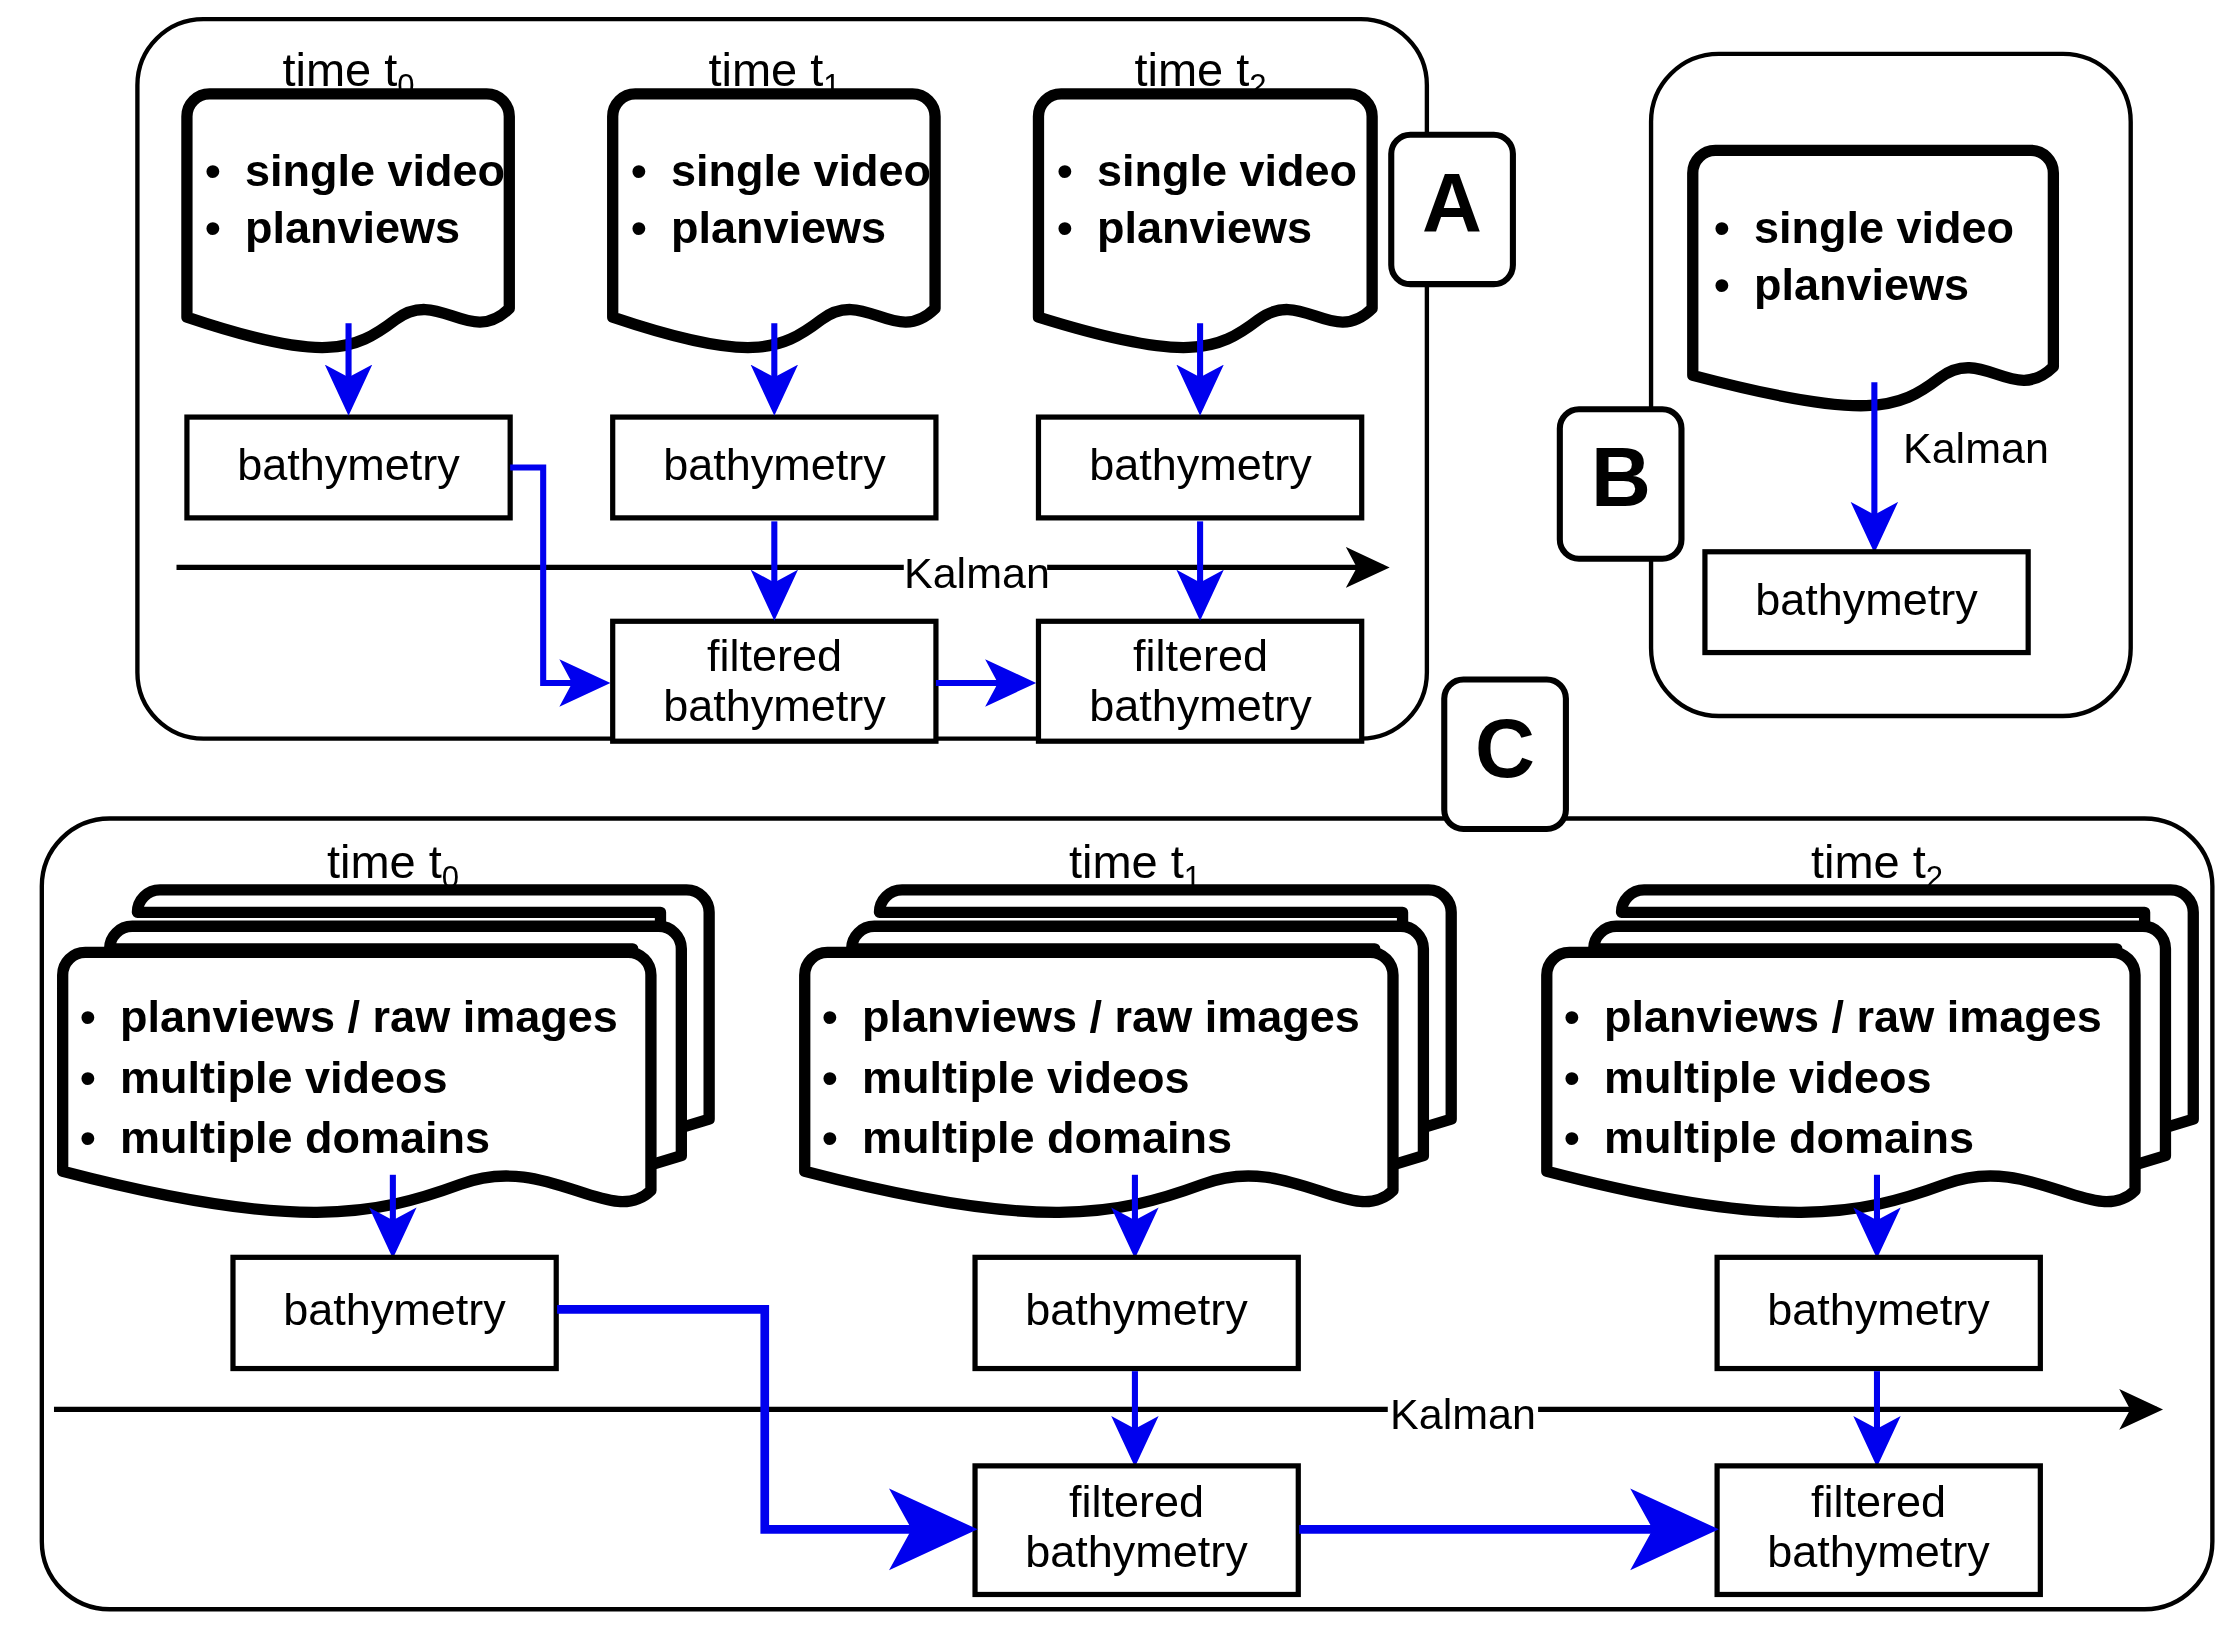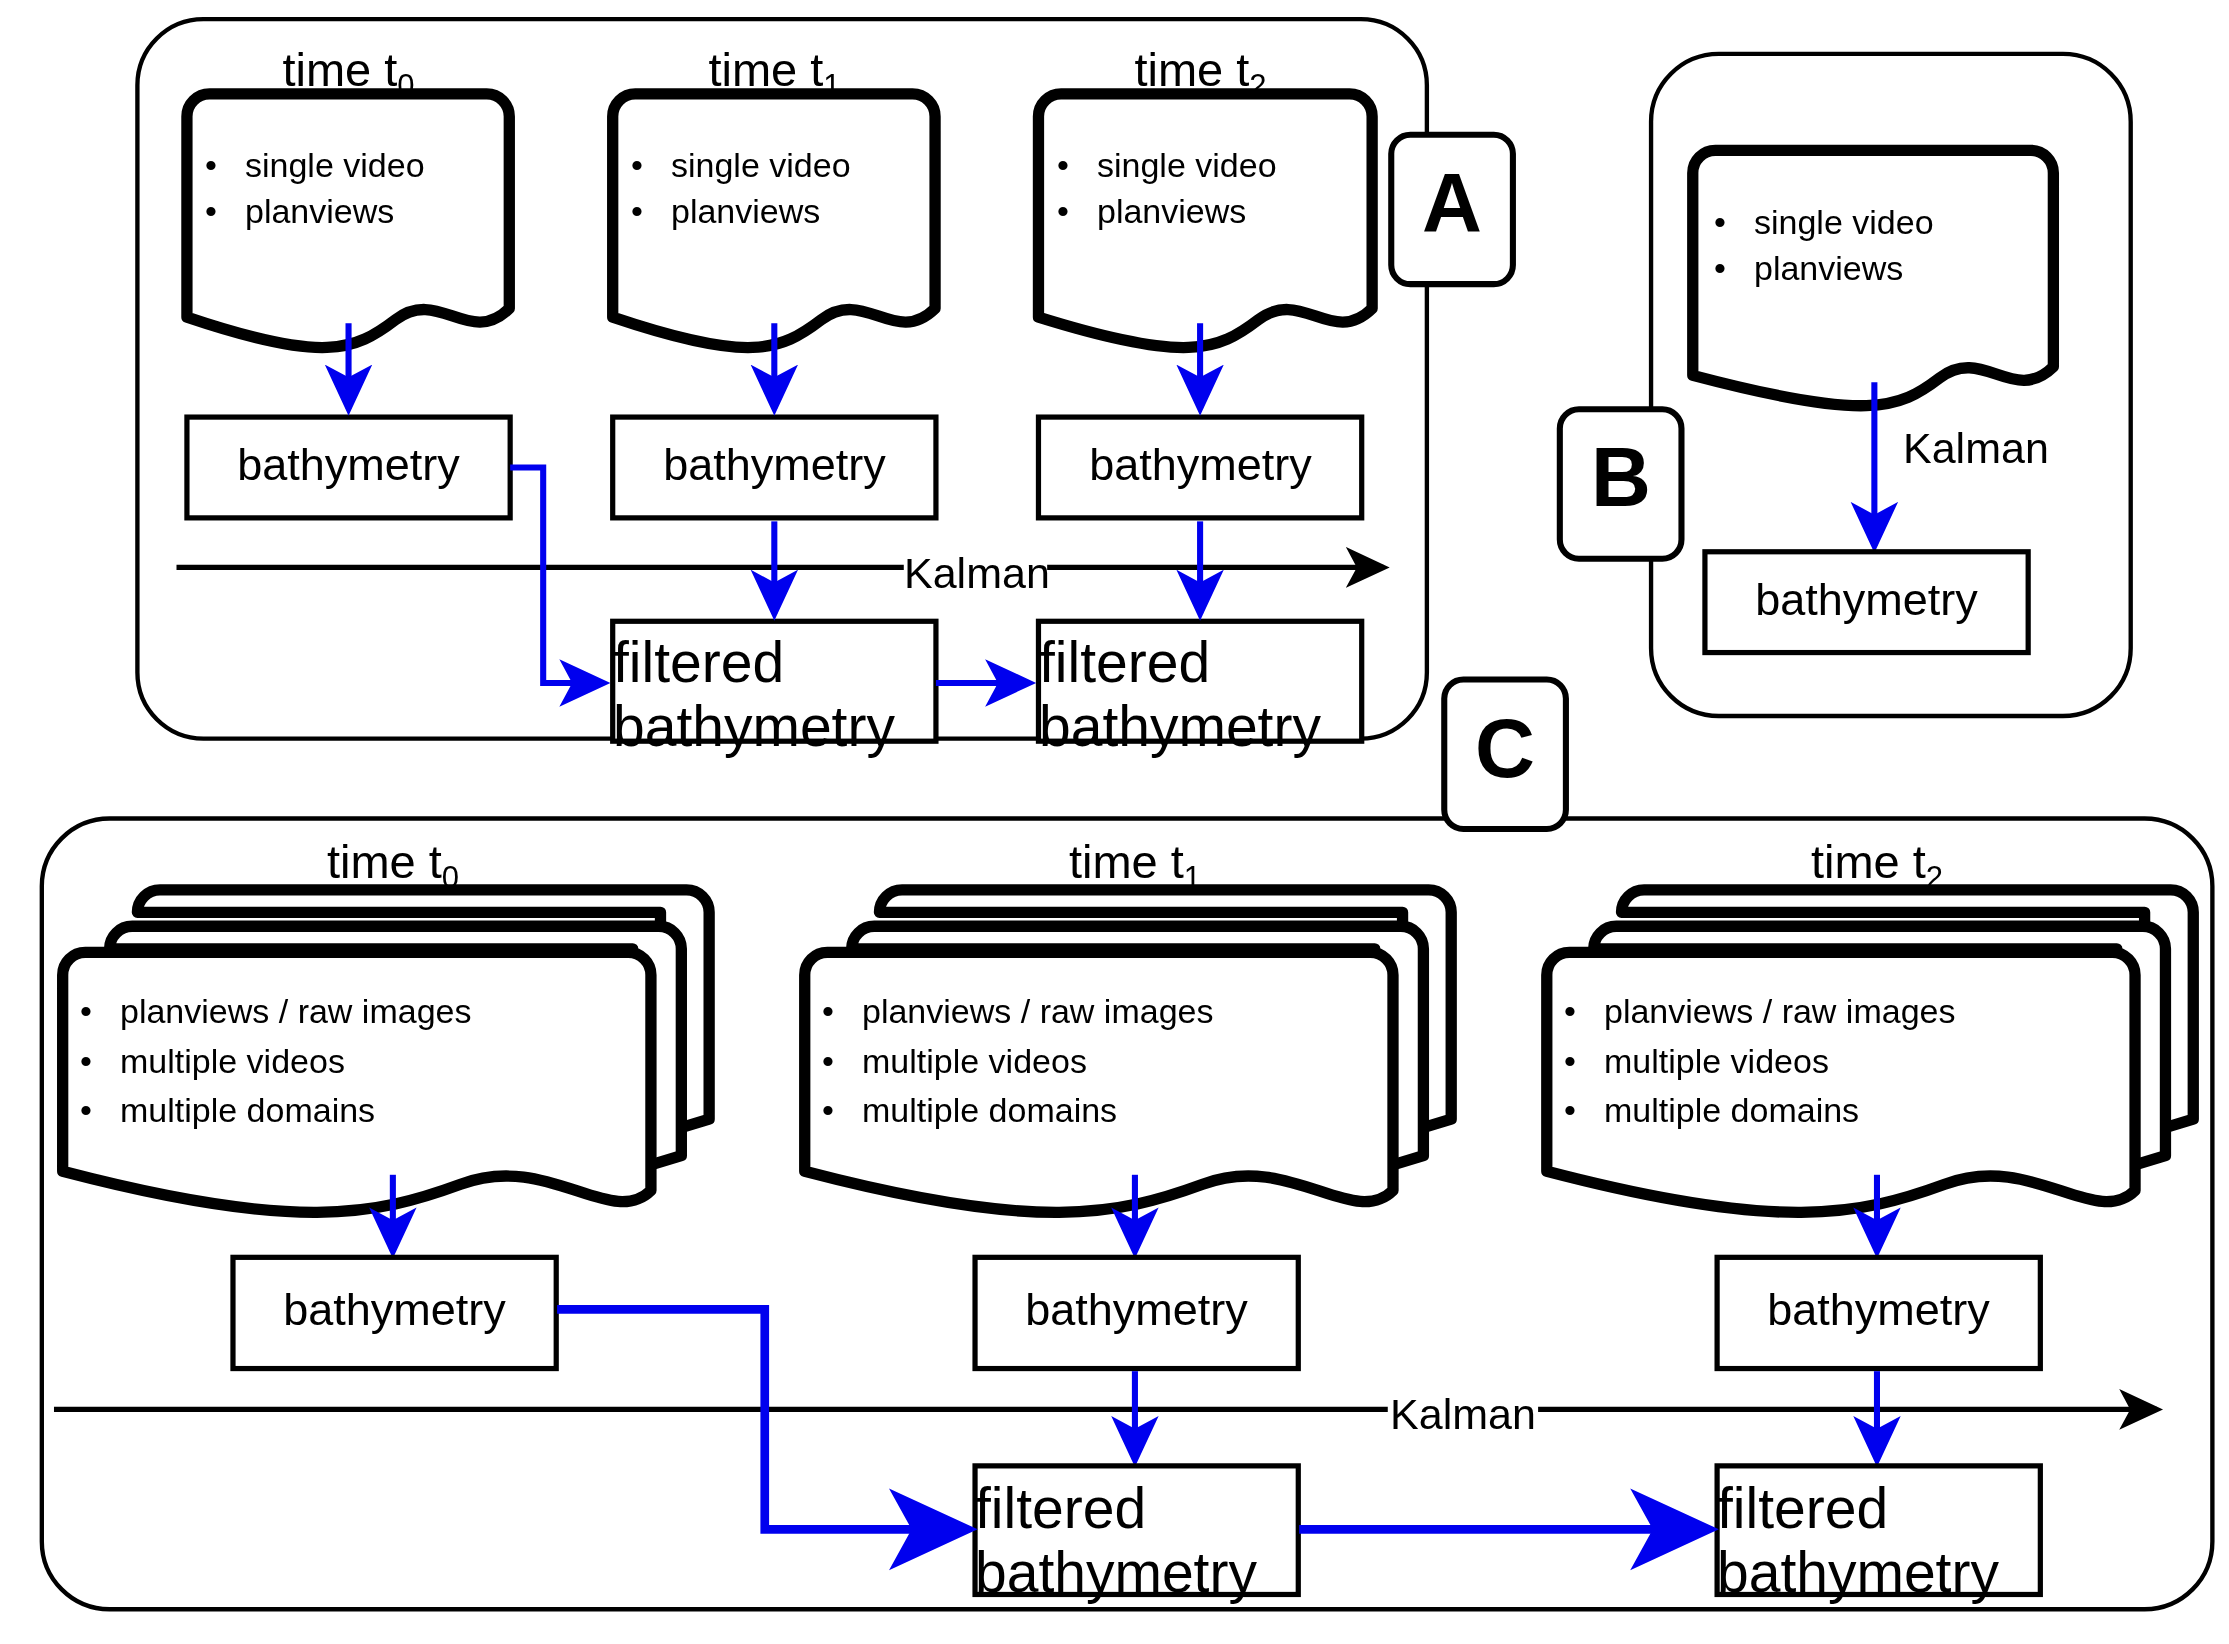--- a/index.html
+++ b/index.html
@@ -2,23 +2,23 @@
 <html style="font-size:14px"><head>
 <meta charset="utf-8">
 <style>
   html,body{margin:0;padding:0;background:#ffffff;}
   body{font-family:"Liberation Sans", sans-serif;}
   #stage{position:relative;width:2229px;height:1644px;background:#fff;overflow:hidden;}
   svg#canvas{position:absolute;left:0;top:0;width:2229px;height:1644px;}
   .lbl{position:absolute;font-family:"Liberation Sans", sans-serif;color:#000;white-space:nowrap;}
   .time-lbl{font-size:47px;}
   .time-lbl sub{font-size:31px;}
-  .bullet-line{font-size:34px;line-height:1.0;}
+  .bullet-line{font-size:45px;line-height:1.0;font-weight:bold;}
   .box-lbl{font-size:45px;}
-  .box-lbl-2{font-size:57px;line-height:1.12;}
+  .box-lbl-2{font-size:45px;line-height:1.12;text-align:center;}
   .kalman-lbl{font-size:43px;}
   .badge-lbl{font-size:83px;font-weight:bold;line-height:1;}
   .bul{display:inline-block;width:40px;}
   .ctr{text-align:center;}
 </style>
 </head>
 <body>
 
 <div id="stage">
 

